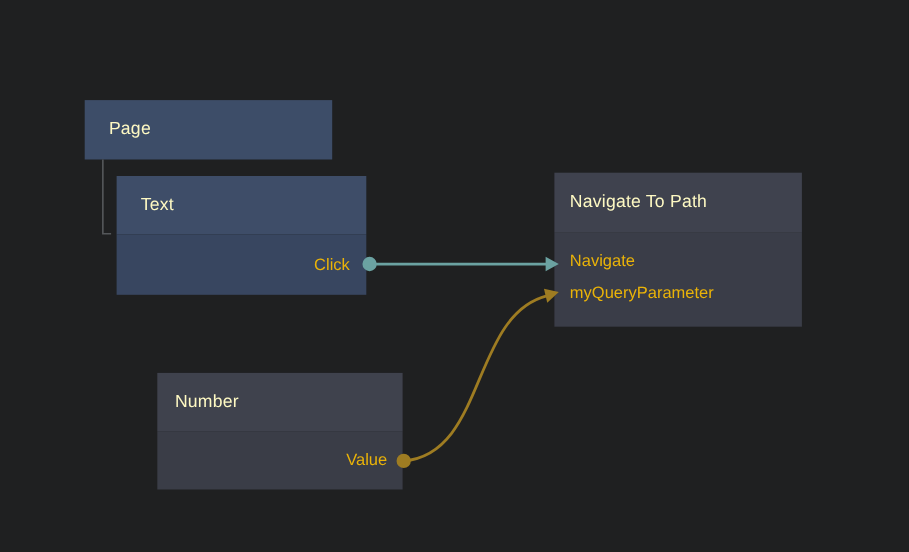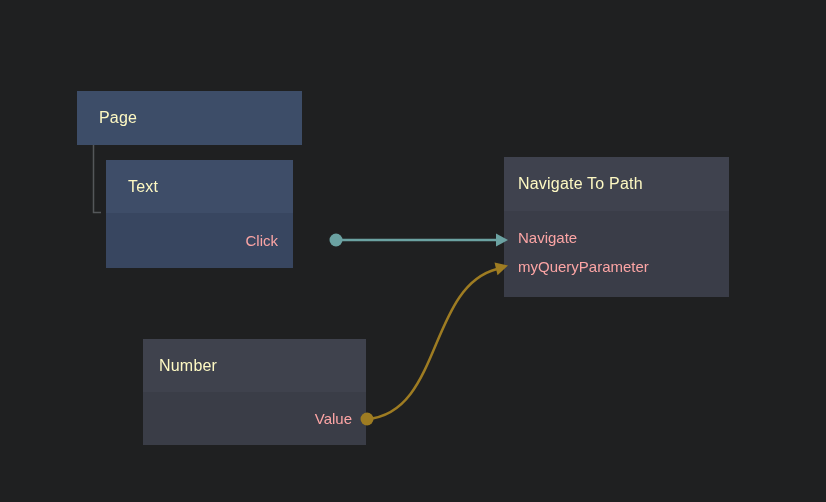--- a/index.html
+++ b/index.html
@@ -4,36 +4,36 @@
 <style>
   html,body{margin:0;padding:0;background:#1f2021;}
   .canvas{
     position:relative;width:826px;height:502px;overflow:hidden;
     font-family:"Liberation Sans",sans-serif;
   }
   .node{position:absolute;z-index:1;}
   .node-header{display:flex;align-items:center;box-sizing:border-box;}
   .node-body{box-sizing:border-box;}
   .node-title{color:#fef9c3;font-size:16px;letter-spacing:0.2px;}
-  .port-row{display:flex;align-items:center;color:#fca5a5;font-size:15px;box-sizing:border-box;}
+  .port-row{display:flex;align-items:center;color:#eab308;font-size:15px;box-sizing:border-box;}
   .port-row.out{justify-content:flex-end;}
   svg.wires{position:absolute;left:0;top:0;z-index:3;pointer-events:none;}
 </style>
 </head>
 <body>
 
 <div class="canvas" style="background: rgb(31, 32, 33);">
 
   <div class="node" style="left:77px;top:91px;width:225px;height:54px;">
     <div class="node-header" style="height: 54px; padding-left: 22px; background: rgb(61, 77, 104);">
       <span class="node-title">Page</span>
     </div>
   </div>
 
-  <div class="node" style="left:106px;top:160px;width:187px;">
+  <div class="node" style="left:106px;top:160px;width:227px;">
     <div class="node-header" style="height: 53px; padding-left: 22px; background: rgb(62, 77, 104);">
       <span class="node-title">Text</span>
     </div>
     <div class="node-body" style="height: 55px; background: rgb(56, 70, 96);">
       <div class="port-row out" style="height:55px;padding-right:15px;">
         <span>Click</span>
       </div>
     </div>
   </div>
 

